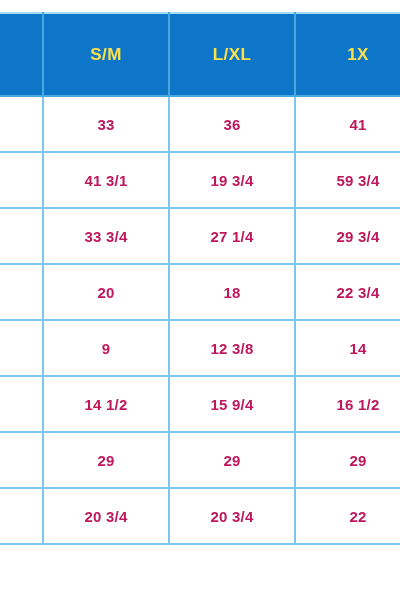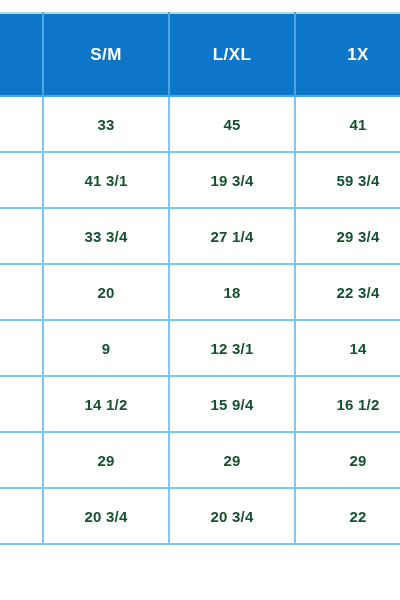--- a/index.html
+++ b/index.html
@@ -46,35 +46,35 @@
     text-align: center;
     vertical-align: middle;
     box-sizing: border-box;
   }
 
   
   #size-chart-table thead th {
     background: #0e76c8;
     border-color: #49a8df;
     border-top-color: #a8dcf3;
-    color: #ffffff;
+    color: #fde047;
     font-size: 17px;
     font-weight: 700;
     letter-spacing: 0.4px;
     height: 83px;
   }
 
   #size-chart-table thead th.corner-cell {
     background: #0e76c8;
   }
 
   
   #size-chart-table tbody td {
     background: #ffffff;
-    color: #14532d;
+    color: #be185d;
     font-size: 15px;
     font-weight: 700;
     letter-spacing: 0.2px;
   }
 
   #size-chart-table tbody td.row-label {
     text-align: left;
     padding-left: 14px;
     font-size: 14px;
     letter-spacing: 0.1px;
@@ -96,21 +96,21 @@
         <th class="corner-cell"></th>
         <th>S/M</th>
         <th>L/XL</th>
         <th>1X</th>
       </tr>
     </thead>
     <tbody>
       <tr>
         <td class="row-label">Bust</td>
         <td>33</td>
-        <td>45</td>
+        <td>36</td>
         <td>41</td>
       </tr>
       <tr>
         <td class="row-label">Hip</td>
         <td>41 3/1</td>
         <td>19 3/4</td>
         <td>59 3/4</td>
       </tr>
       <tr>
         <td class="row-label">Waist</td>
@@ -120,21 +120,21 @@
       </tr>
       <tr>
         <td class="row-label">Sweep</td>
         <td>20</td>
         <td>18</td>
         <td>22 3/4</td>
       </tr>
       <tr>
         <td class="row-label">Sleeve Length</td>
         <td>9</td>
-        <td>12 3/1</td>
+        <td>12 3/8</td>
         <td>14</td>
       </tr>
       <tr>
         <td class="row-label">Shoulder</td>
         <td>14 1/2</td>
         <td>15 9/4</td>
         <td>16 1/2</td>
       </tr>
       <tr>
         <td class="row-label">Length</td>

